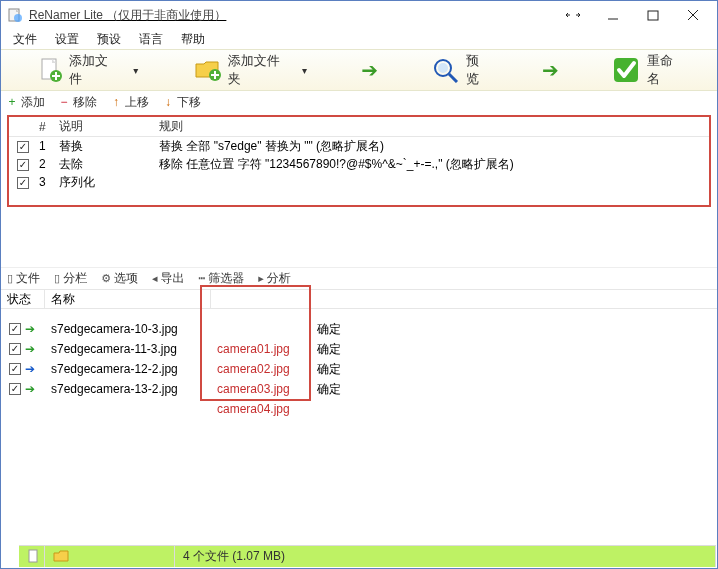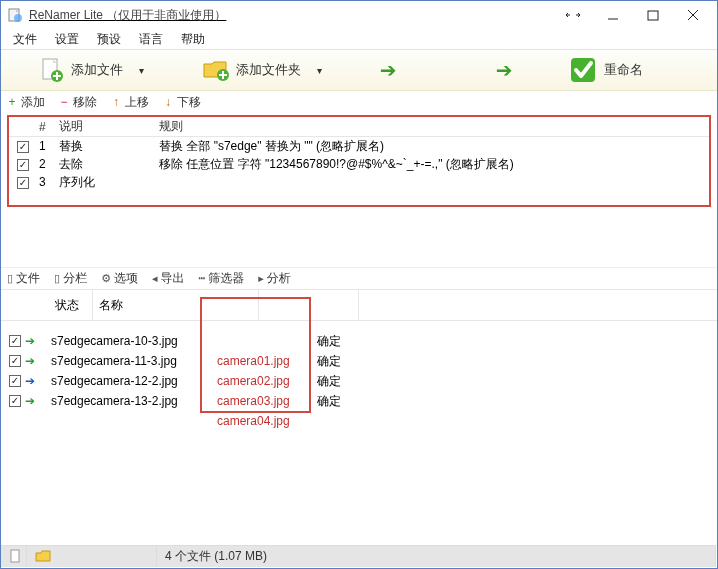--- a/index.html
+++ b/index.html
@@ -124,25 +124,24 @@
     gap: 14px;
     border-top:1px solid #eee;
     color:#333;
   }
   .files-toolbar .item { display:flex; align-items:center; gap:3px; }
   .files-toolbar .ic { font-size:11px; color:#555;}
   
   .files-header {
     display:grid;
     grid-template-columns:44px 166px 100px 100px 1fr;
-    height:32px;
+    height:20px;
     align-items:center;
     border-top:1px solid #e6e6e6;
     border-bottom:1px solid #e6e6e6;
-    padding-left:48px;
   }
   .files-header > div { padding:0 6px; border-right:1px solid #e6e6e6; height:100%; display:flex; align-items:center; }
   .files-body { position:relative; }
   .files-row {
     display:grid;
     grid-template-columns:44px 166px 100px 100px 1fr;
     height:20px;
     align-items:center;
   }
   .files-row > div { padding:0 6px; white-space:nowrap; overflow:hidden; }
@@ -155,26 +154,26 @@
     left:199px;
     top:-24px;
     width:111px;
     height:116px;
     border:2px solid #d04a41;
     pointer-events:none;
   }
   
   .statusbar {
     position:absolute;
-    left:0; right:1px; bottom:1px;
+    left:18px; right:1px; bottom:1px;
     height:22px;
     border-top:1px solid #dcdcdc;
     display:flex;
     align-items:center;
-    background:#e5e5e5;
+    background:#bef264;
     font-size:12px;
     color:#333;
   }
   .statusbar .cell { padding:0 8px; height:100%; display:flex; align-items:center; border-right:1px solid #dcdcdc; }
   .status-icon { width:16px; height:16px; }
   .drop-arrow { font-size: 10px; color:#333; padding: 0 6px; }
 </style>
 </head>
 <body>
 
@@ -243,20 +242,30 @@
         </svg>
     </span>
     <span>添加文件夹</span>
   </div>
   <span class="drop-arrow">▾</span>
   <div class="tool-sep"></div>
 
   <span class="iconbox arrow-big">➔</span>
   <div class="tool-sep"></div>
 
+  <div class="tool-btn">
+    <span class="iconbox">
+      <svg width="28" height="26">
+          <circle cx="11" cy="11" r="8" fill="none" stroke="#2158b5" stroke-width="2"></circle>
+          <circle cx="11" cy="11" r="5" fill="#aad1ff" opacity="0.5"></circle>
+          <line x1="17" y1="17" x2="25" y2="25" stroke="#2158b5" stroke-width="3"></line>
+        </svg>
+    </span>
+    <span>预览</span>
+  </div>
   <div class="tool-sep"></div>
 
   <span class="iconbox arrow-big">➔</span>
   <div class="tool-sep"></div>
 
   <div class="tool-btn">
     <span class="iconbox">
       <svg width="28" height="26">
           <rect x="1" y="1" width="24" height="24" rx="4" fill="#47b22f"></rect>
           <path d="M6 13 L11 19 L21 6" stroke="#fff" stroke-width="4" fill="none" stroke-linecap="round" stroke-linejoin="round"></path>

